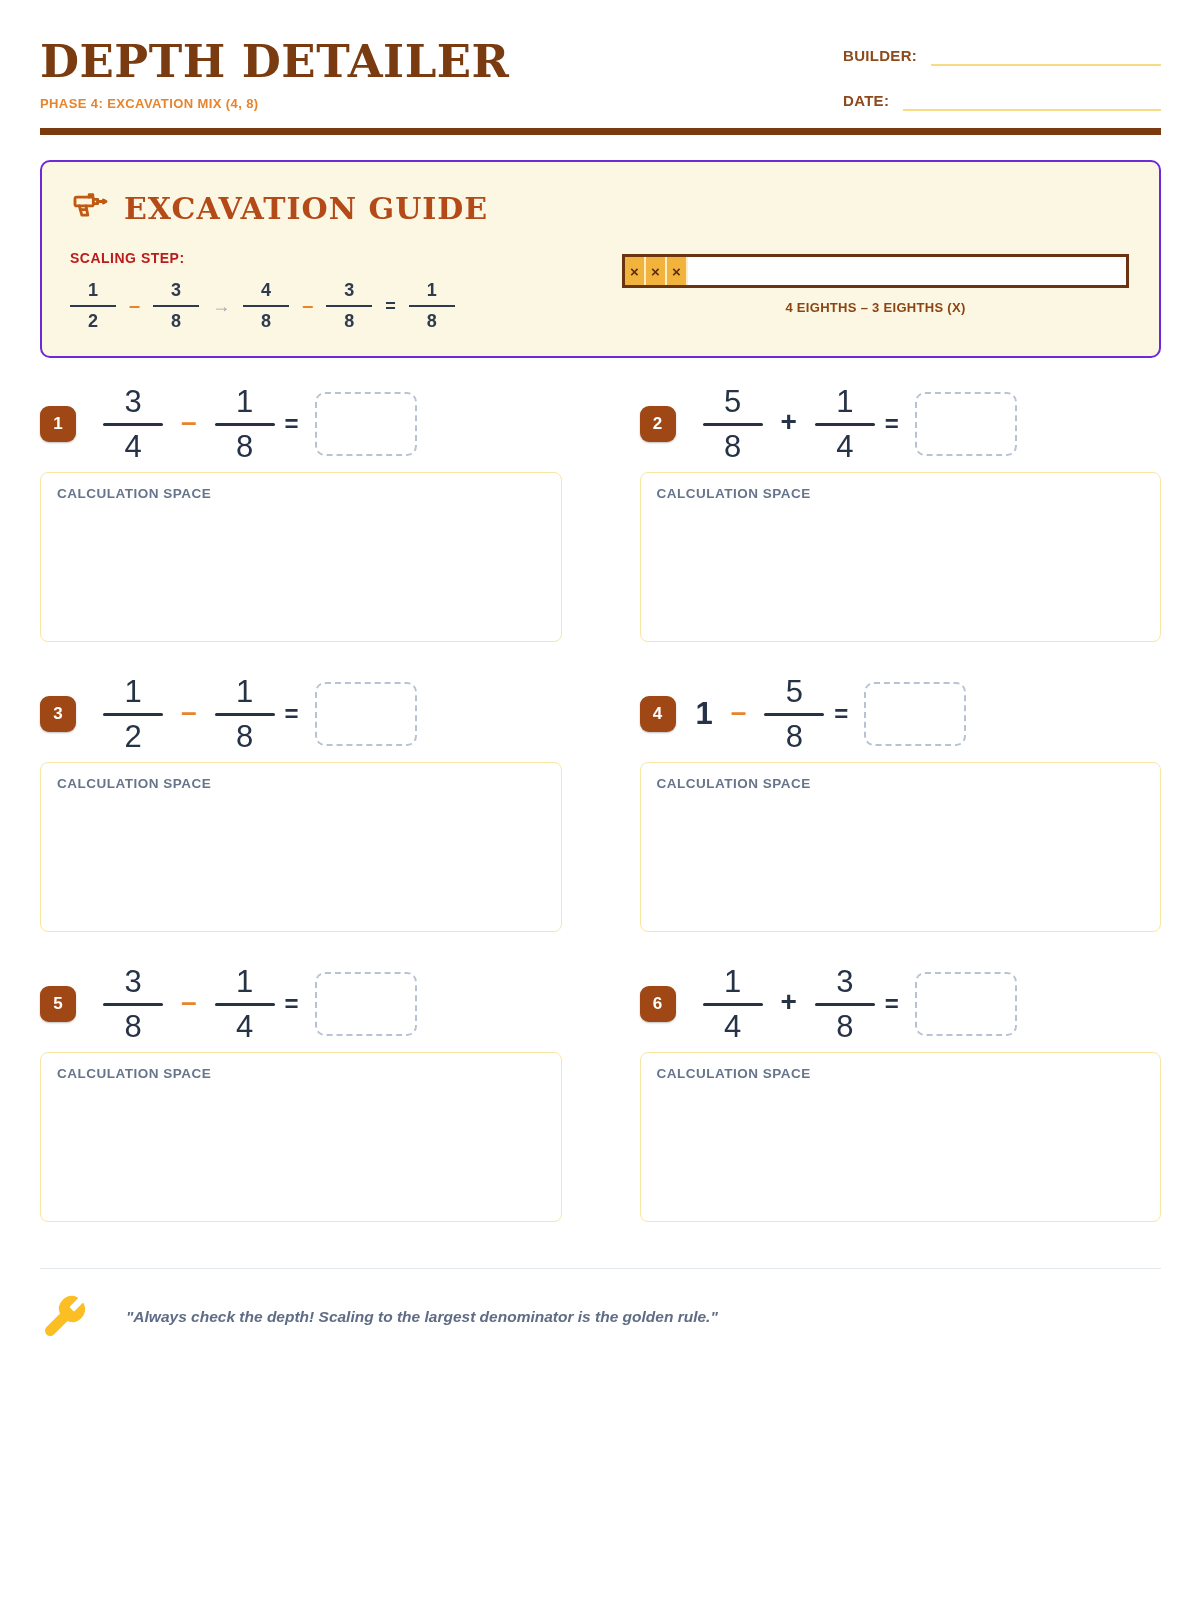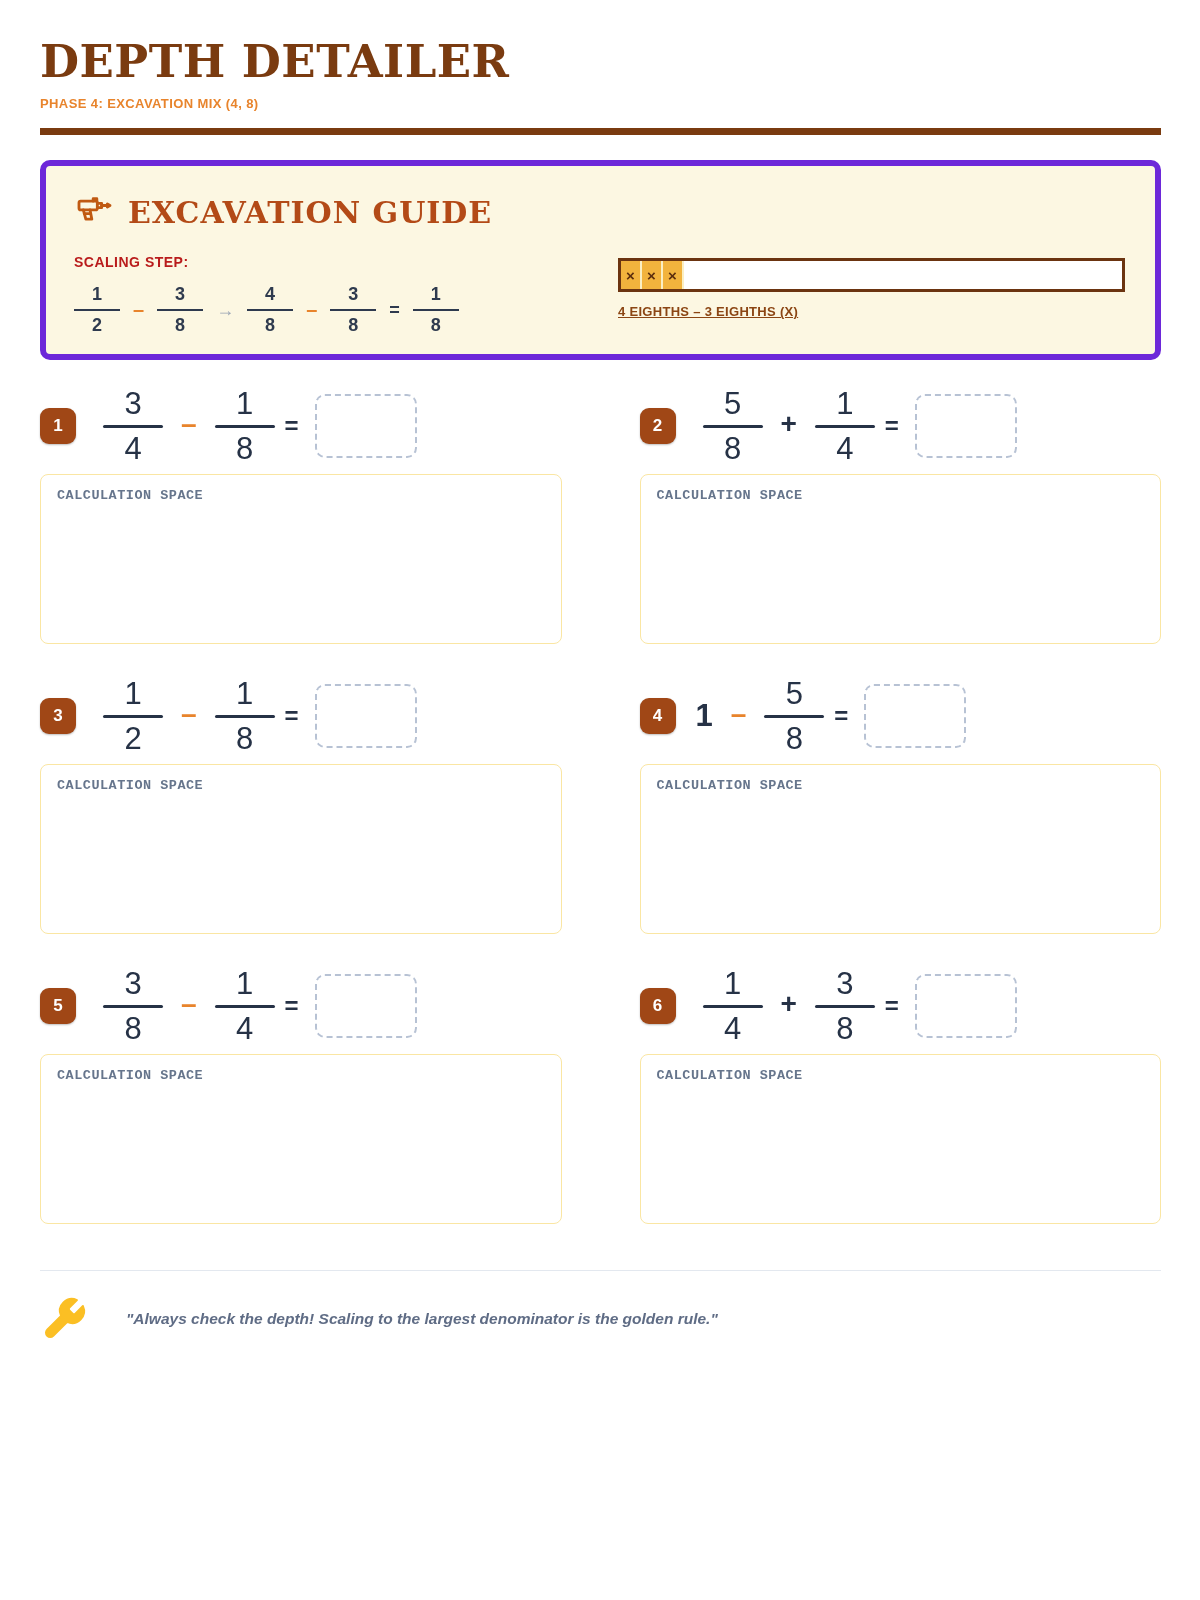--- a/index.html
+++ b/index.html
@@ -11,66 +11,76 @@
   .header { display:flex; justify-content:space-between; align-items:flex-start; }
   .h-title { font-family:"DejaVu Serif","Liberation Serif",serif; font-weight:700; font-size:45px; color:#7A3B10; letter-spacing:.5px; line-height:1.05; }
   .h-sub { margin-top:11px; font-size:13px; font-weight:700; color:#E8842C; letter-spacing:.4px; }
   .h-fields { width:318px; margin-top:8px; display:flex; flex-direction:column; gap:25px; }
   .field-row { display:flex; align-items:flex-end; gap:14px; }
   .field-label { font-size:15px; font-weight:700; color:#8D4A1C; letter-spacing:.3px; padding-bottom:2px; }
   .field-line { flex:1; border-bottom:2px solid #F7DC84; height:20px; }
   .rule { margin-top:17px; height:7px; background:#7A3B10; }
 
   
-  .guide { margin-top:25px; background:#FCF7E2; border:6px solid #6d28d9; border-radius:10px; padding:26px 30px 18px 28px; }
+  .guide { margin-top:25px; background:#FCF7E2; border:2px solid #6d28d9; border-radius:10px; padding:26px 30px 24px 28px; }
   .guide-head { display:flex; align-items:center; gap:14px; }
   .guide-head h2 { font-family:"DejaVu Serif","Liberation Serif",serif; font-weight:700; font-size:30px; color:#B34A17; letter-spacing:1px; }
   .guide-body { margin-top:22px; display:flex; justify-content:space-between; align-items:flex-start; }
   .scaling-label { font-size:14px; font-weight:700; color:#b91c1c; letter-spacing:.5px; }
   .equation { margin-top:14px; display:flex; align-items:center; gap:13px; }
   .sfrac { display:inline-flex; flex-direction:column; align-items:center; width:46px; font-size:18px; font-weight:600; color:#2E3A4E; }
   .sfrac .fbar { width:100%; height:2px; background:#2E3A4E; margin:4px 0; }
   .s-op { font-size:20px; font-weight:800; color:#E8842C; transform:translateY(-1px); }
   .s-arrow { font-size:18px; font-weight:700; color:#9AA5B5; }
   .s-eq { font-size:18px; font-weight:800; color:#2E3A4E; }
 
   .guide-right { width:507px; padding-top:4px; }
   .bar-model { width:507px; height:34px; border:3px solid #6B3410; background:#fff; display:flex; }
   .bar-cell { width:21px; background:#F2B33D; border-right:2px solid #FBEFC3; display:flex; align-items:center; justify-content:center; font-size:15px; font-weight:800; color:#5C2E0E; }
-  .bar-caption { margin-top:12px; text-align:left; font-size:13px; font-weight:700; color:#8B4513; letter-spacing:.3px;text-decoration:underline; }
+  .bar-caption { margin-top:12px; text-align:center; font-size:13px; font-weight:700; color:#8B4513; letter-spacing:.3px; }
 
   
   .problems { margin-top:24px; display:grid; grid-template-columns:1fr 1fr; column-gap:78px; row-gap:30px; }
   .eq-row { height:84px; display:flex; align-items:center; }
   .badge { width:36px; height:36px; border-radius:9px; background:#A04716; color:#fff; font-size:17px; font-weight:700; display:flex; align-items:center; justify-content:center; box-shadow:0 1px 2px rgba(0,0,0,.25); flex:0 0 auto; }
   .bfrac { display:inline-flex; flex-direction:column; align-items:center; width:60px; font-size:31px; color:#263246; margin-left:27px; }
   .bfrac .fbar { width:100%; height:3px; background:#263246; border-radius:2px; margin:3px 0; }
   .whole { font-size:31px; font-weight:700; color:#263246; margin-left:20px; }
   .b-op { font-size:28px; font-weight:800; margin:0 18px; transform:translateY(-2px); }
   .b-op.minus { color:#E8842C; }
   .b-op.plus { color:#263246; }
   .b-eq { font-size:24px; font-weight:800; color:#263246; margin:0 16px 0 10px; }
   .answer-box { width:102px; height:64px; border:2px dashed #B7C2D4; border-radius:10px; }
-  .calc-box { margin-top:6px; height:170px; border:1.5px solid #FAE6A3; border-radius:8px; background:#fff; padding:13px 16px;font-family:Liberation Mono, monospace; }
+  .calc-box { margin-top:6px; height:170px; border:1.5px solid #FAE6A3; border-radius:8px; background:#fff; padding:13px 16px; }
   .calc-label { font-size:13.5px; font-weight:700; color:#66758C; letter-spacing:.5px; }
 
   
   .footer-divider { margin-top:46px; border:none; border-top:1px solid #E3E8EF; }
   .footer { margin-top:24px; display:flex; align-items:center; gap:38px; }
   .quote { font-style:italic; font-size:15.5px; font-weight:600; color:#5F6C85; }
 </style>
 </head>
 <body>
 
 <div class="page">
 
   <div class="header">
     <div>
       <div class="h-title">DEPTH DETAILER</div>
       <div class="h-sub">PHASE 4: EXCAVATION MIX (4, 8)</div>
+    </div>
+    <div class="h-fields">
+      <div class="field-row">
+        <span class="field-label">BUILDER:</span>
+        <span class="field-line"></span>
+      </div>
+      <div class="field-row">
+        <span class="field-label">DATE:</span>
+        <span class="field-line"></span>
+      </div>
     </div>
   </div>
   <div class="rule"></div>
 
   <section class="guide">
     <div class="guide-head">
       <svg width="40" height="40" viewBox="0 0 24 24" fill="none" stroke="#C05A12" stroke-width="1.7" stroke-linecap="round" stroke-linejoin="round">
         <rect x="3" y="5.5" width="11" height="5.2" rx="1"></rect>
         <path d="M11.5 5.5V4h2.2v1.5"></path>
         <path d="M14 6.8h2.6v2.6H14"></path>

